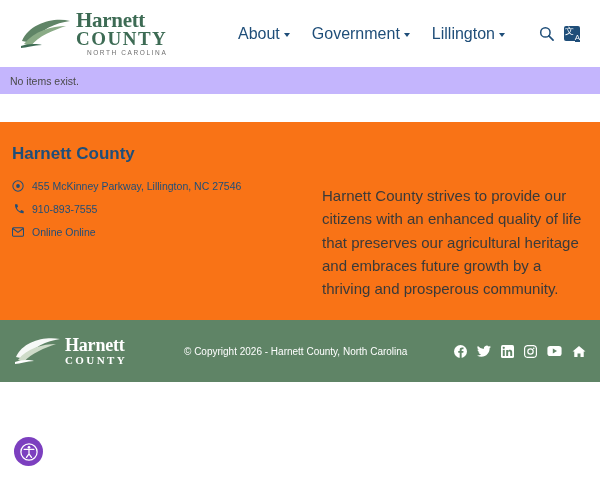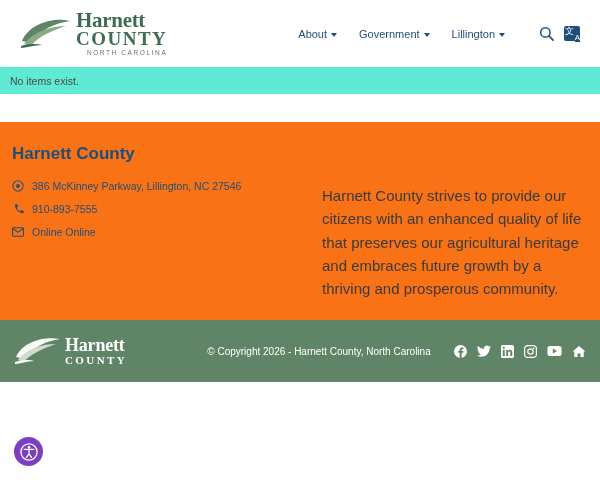--- a/index.html
+++ b/index.html
@@ -69,21 +69,21 @@
     text-align: right;
   }
 
   .main-nav {
     margin-left: auto;
     display: flex;
     align-items: center;
     gap: 22px;
   }
   .nav-item {
-    font-size: 11px;
+    font-size: 16px;
     color: #1f4e79;
     display: flex;
     align-items: center;
     gap: 4px;
     cursor: pointer;
     white-space: nowrap;
   }
   .caret {
     display: inline-block;
     width: 0; height: 0;
@@ -122,21 +122,21 @@
     position: absolute;
     right: 0px; bottom: -1px;
     font-size: 8px;
     color: #ffffff;
     background: #1f4e79;
     line-height: 9px;
   }
 
   
   .alert-bar {
-    background: #5eead4;
+    background: #c4b5fd;
     height: 27px;
     display: flex;
     align-items: center;
     padding: 0 10px;
     box-sizing: border-box;
     font-size: 10.5px;
     color: #4a4a4a;
   }
 
   
@@ -224,21 +224,20 @@
     font-size: 11px;
     font-weight: bold;
     color: #ffffff;
     letter-spacing: 2.4px;
     font-family: "Liberation Serif", serif;
     display: block;
     margin-top: 1px;
   }
   .copyright {
     flex: 1;
-    text-align: center;
     color: #ffffff;
     font-size: 10px;
     padding-left: 30px;
   }
   .social {
     display: flex;
     align-items: center;
     gap: 10px;
     color: #ffffff;
   }
@@ -325,21 +324,21 @@
   <div class="info-cols">
     <div class="info-left">
 
       <div class="contact-row">
         <span class="ic">
           <svg width="12" height="12" viewBox="0 0 14 14" aria-hidden="true">
             <circle cx="7" cy="7" r="6" fill="none" stroke="#1f4e79" stroke-width="1.2"></circle>
             <circle cx="7" cy="7" r="2.2" fill="#1f4e79"></circle>
           </svg>
         </span>
-        <span>386 McKinney Parkway, Lillington, NC 27546</span>
+        <span>455 McKinney Parkway, Lillington, NC 27546</span>
       </div>
 
       <div class="contact-row">
         <span class="ic">
           <svg width="11" height="12" viewBox="0 0 12 14" aria-hidden="true">
             <path d="M2 1.5 L4.6 1.5 L5.4 4.5 L4 5.6 C4.7 7.6 6 9 8 9.8 L9 8.3 L12 9.2 L12 12 C7 12.6 1.2 7 2 1.5 Z" fill="#1f4e79"></path>
           </svg>
         </span>
         <a class="contact-link">910-893-7555</a>
       </div>

